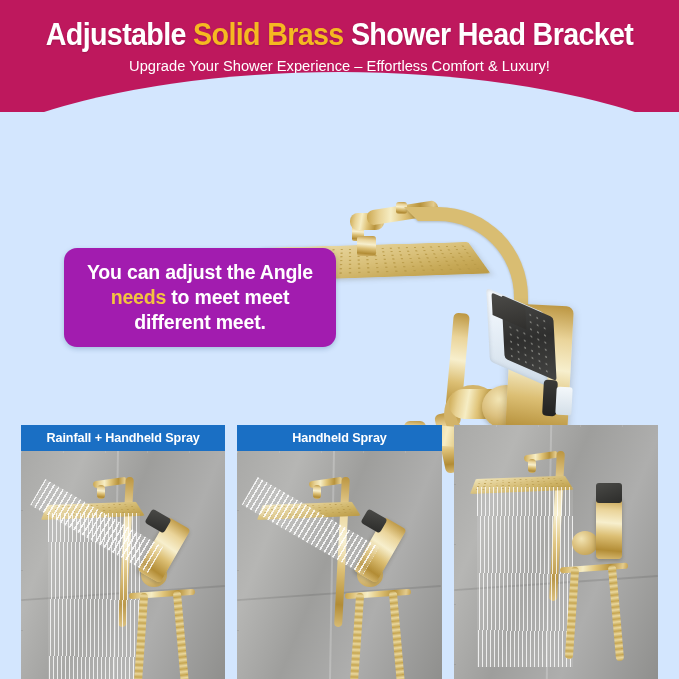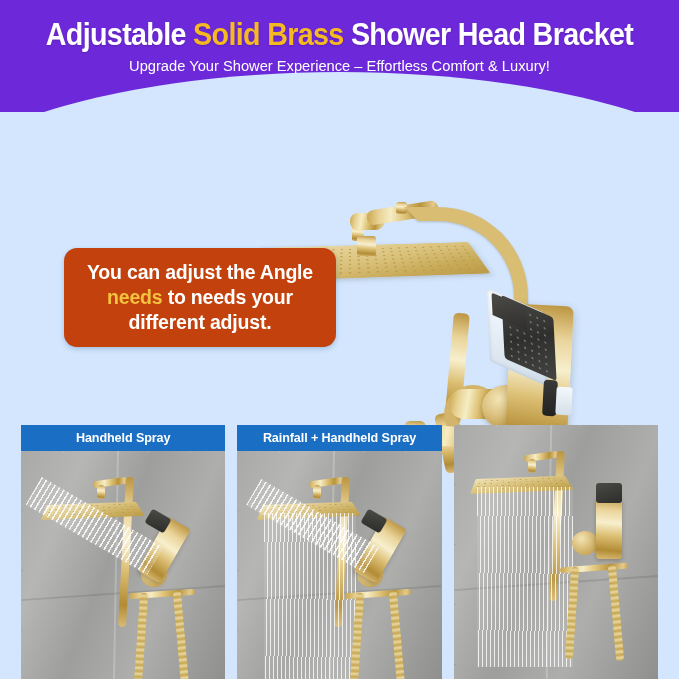--- a/index.html
+++ b/index.html
@@ -7,21 +7,21 @@
     width:679px;height:679px;overflow:hidden;
     background:#d3e6fe;
     font-family:"Liberation Sans", sans-serif;
     position:relative;
   }
   #stage{position:relative;width:679px;height:679px;overflow:hidden;background:#d3e6fe;}
 
   
   .header{
     position:absolute;left:0;top:0;width:679px;height:112px;
-    background:#6d28d9;overflow:hidden;z-index:5;
+    background:#be185d;overflow:hidden;z-index:5;
   }
   .header-curve{
     position:absolute;left:-14%;top:72px;width:128%;height:150px;
     background:#d3e6fe;border-radius:50% 50% 0 0 / 100% 100% 0 0;
   }
   .title{
     position:absolute;left:0;top:17px;width:679px;text-align:center;
     font-size:30.5px;font-weight:bold;color:#ffffff;
     letter-spacing:-0.7px;white-space:nowrap;
     text-shadow:0 1px 2px rgba(0,0,0,.18);
@@ -191,21 +191,21 @@
     position:absolute;left:497px;top:376px;
     font-size:22px;font-weight:bold;color:#0f5fa8;letter-spacing:-.5px;
     text-shadow:0 1px 1px rgba(255,255,255,.6);
     z-index:9;
   }
   .arrow-svg{position:absolute;left:495px;top:338px;z-index:8;}
 
   
   .callout{
     position:absolute;left:64px;top:248px;width:272px;height:99px;
-    background:#c2410c;border-radius:13px;z-index:7;
+    background:#a21caf;border-radius:13px;z-index:7;
     box-shadow:0 2px 5px rgba(20,70,120,.25);
     display:flex;align-items:center;justify-content:center;
   }
   .callout-text{
     color:#fff;font-size:19.5px;font-weight:bold;line-height:1.28;
     text-align:center;padding:0 10px;letter-spacing:-.2px;
   }
   .callout-text .gold{color:#f3c33f;}
 
   
@@ -345,26 +345,50 @@
         </marker>
       </defs>
       <path d="M14,10 C10,30 20,46 44,52" fill="none" stroke="#0f5fa8" stroke-width="3.1" marker-start="url(#ah)" marker-end="url(#ah2)"></path>
     </svg>
     <div class="ann-360">360°</div>
   </div>
 
   <div class="callout">
     <div class="callout-text">
       <span>You can adjust the Angle</span><br>
-      <span class="gold">needs</span><span> to needs your</span><br>
-      <span>different adjust.</span>
+      <span class="gold">needs</span><span> to meet meet</span><br>
+      <span>different meet.</span>
     </div>
   </div>
 
   <div class="panels">
+
+    <div class="panel">
+      <div class="panel-label">Rainfall + Handheld Spray</div>
+      <div class="panel-img">
+        <div class="tile-lines"></div>
+        <div class="tile-seam"></div>
+        <div class="tile-seam2"></div>
+
+        <div class="m-arm gold-grad" style="left:72px;top:28px;width:34px;transform:rotate(-8deg);"></div>
+        <div class="m-riser gold-grad-v" style="left:101px;top:26px;height:150px;transform:rotate(3deg);"></div>
+        <div class="m-riser gold-grad-v" style="left:76px;top:34px;height:14px;"></div>
+        <div class="m-plate" style="left:24px;top:46px;"></div>
+
+        <div class="spray-rain" style="left:27px;top:62px;width:92px;height:172px;"></div>
+
+        <div class="m-flange" style="left:120px;top:112px;"></div>
+        <div class="m-bar gold-grad" style="left:108px;top:140px;width:66px;transform:rotate(-4deg);"></div>
+        <div class="m-wand gold-grad-v" style="left:130px;top:68px;"></div>
+        <div class="m-wand-dark" style="left:126px;top:62px;transform:rotate(30deg);"></div>
+        <div class="spray-hand" style="left:6px;top:96px;width:136px;height:30px;transform:rotate(30deg);transform-origin:100% 0;"></div>
+        <div class="m-hose" style="left:156px;top:140px;height:96px;transform:rotate(-5deg);"></div>
+        <div class="m-hose" style="left:116px;top:142px;height:92px;transform:rotate(4deg);"></div>
+      </div>
+    </div>
 
     <div class="panel">
       <div class="panel-label">Handheld Spray</div>
       <div class="panel-img">
         <div class="tile-lines"></div>
         <div class="tile-seam"></div>
         <div class="tile-seam2"></div>
 
         <div class="m-arm gold-grad" style="left:72px;top:28px;width:34px;transform:rotate(-8deg);"></div>
         <div class="m-riser gold-grad-v" style="left:101px;top:26px;height:150px;transform:rotate(3deg);"></div>
@@ -375,44 +399,20 @@
         <div class="m-bar gold-grad" style="left:108px;top:140px;width:66px;transform:rotate(-4deg);"></div>
         <div class="m-wand gold-grad-v" style="left:130px;top:68px;"></div>
         <div class="m-wand-dark" style="left:126px;top:62px;transform:rotate(30deg);"></div>
         <div class="spray-hand" style="left:2px;top:96px;width:140px;height:32px;transform:rotate(30deg);transform-origin:100% 0;"></div>
         <div class="m-hose" style="left:156px;top:140px;height:96px;transform:rotate(-5deg);"></div>
         <div class="m-hose" style="left:116px;top:142px;height:92px;transform:rotate(4deg);"></div>
       </div>
     </div>
 
     <div class="panel">
-      <div class="panel-label">Rainfall + Handheld Spray</div>
-      <div class="panel-img">
-        <div class="tile-lines"></div>
-        <div class="tile-seam"></div>
-        <div class="tile-seam2"></div>
-
-        <div class="m-arm gold-grad" style="left:72px;top:28px;width:34px;transform:rotate(-8deg);"></div>
-        <div class="m-riser gold-grad-v" style="left:101px;top:26px;height:150px;transform:rotate(3deg);"></div>
-        <div class="m-riser gold-grad-v" style="left:76px;top:34px;height:14px;"></div>
-        <div class="m-plate" style="left:24px;top:46px;"></div>
-
-        <div class="spray-rain" style="left:27px;top:62px;width:92px;height:172px;"></div>
-
-        <div class="m-flange" style="left:120px;top:112px;"></div>
-        <div class="m-bar gold-grad" style="left:108px;top:140px;width:66px;transform:rotate(-4deg);"></div>
-        <div class="m-wand gold-grad-v" style="left:130px;top:68px;"></div>
-        <div class="m-wand-dark" style="left:126px;top:62px;transform:rotate(30deg);"></div>
-        <div class="spray-hand" style="left:6px;top:96px;width:136px;height:30px;transform:rotate(30deg);transform-origin:100% 0;"></div>
-        <div class="m-hose" style="left:156px;top:140px;height:96px;transform:rotate(-5deg);"></div>
-        <div class="m-hose" style="left:116px;top:142px;height:92px;transform:rotate(4deg);"></div>
-      </div>
-    </div>
-
-    <div class="panel">
       <div class="panel-img">
         <div class="tile-lines"></div>
         <div class="tile-seam"></div>
         <div class="tile-seam2"></div>
 
         <div class="m-arm gold-grad" style="left:70px;top:28px;width:34px;transform:rotate(-8deg);"></div>
         <div class="m-riser gold-grad-v" style="left:99px;top:26px;height:150px;transform:rotate(3deg);"></div>
         <div class="m-riser gold-grad-v" style="left:74px;top:34px;height:14px;"></div>
         <div class="m-plate" style="left:20px;top:46px;"></div>
 

